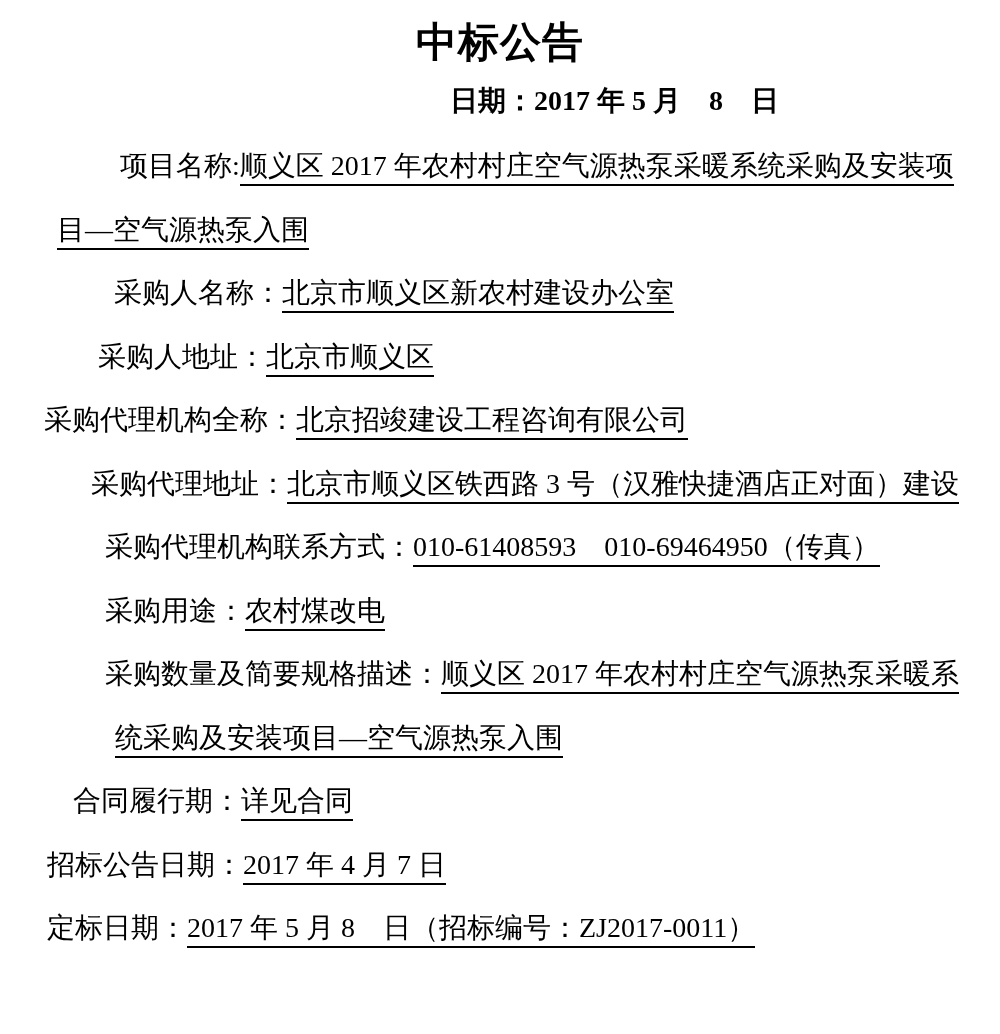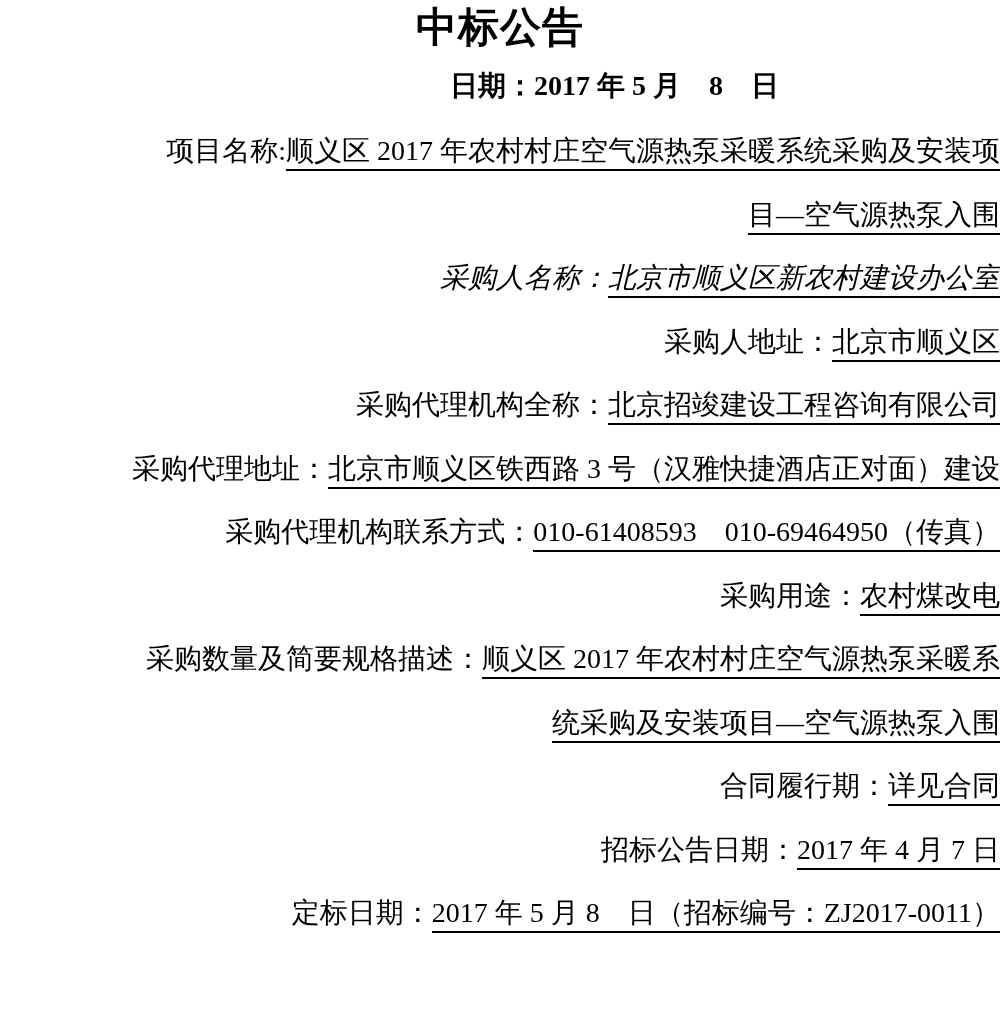--- a/index.html
+++ b/index.html
@@ -14,40 +14,39 @@
     overflow: hidden;
     font-family: "Liberation Serif", "DejaVu Serif", serif;
   }
   .page {
     width: 1000px;
     height: 1034px;
     position: relative;
   }
   .doc-title {
     margin: 0;
-    padding-top: 0;
+    padding-top: 15px;
     height: 54px;
     line-height: 54px;
     text-align: center;
     font-family: "DejaVu Sans", "Liberation Sans", sans-serif;
     font-weight: bold;
     font-size: 41px;
     letter-spacing: 1px;
   }
   .date-line {
     margin-top: 16px;
     padding-left: 450px;
     font-size: 28px;
     font-weight: bold;
     line-height: 32px;
     white-space: nowrap;
   }
   .doc-body {
     margin-top: 17px;
-    text-align: right;
   }
   .line {
     font-size: 28px;
     line-height: 63.5px;
     white-space: nowrap;
   }
   .seg {
     display: inline;
   }
   .u {
@@ -59,25 +58,25 @@
 <body>
 
 <div class="page">
   <h1 class="doc-title">中标公告</h1>
 
   <div class="date-line">日期：2017 年 5 月　8　日</div>
 
   <div class="doc-body">
       <div class="line" style="padding-left: 120px;"><span class="seg">项目名称:</span><span class="seg u">顺义区 2017 年农村村庄空气源热泵采暖系统采购及安装项</span></div>
       <div class="line" style="padding-left: 57px;"><span class="seg u">目—空气源热泵入围</span></div>
-      <div class="line" style="padding-left: 48px; font-style: italic;"><span class="seg">采购人名称：</span><span class="seg u">北京市顺义区新农村建设办公室</span></div>
-      <div class="line" style="padding-left: 115px;"><span class="seg">采购人地址：</span><span class="seg u">北京市顺义区</span></div>
+      <div class="line" style="padding-left: 114px;"><span class="seg">采购人名称：</span><span class="seg u">北京市顺义区新农村建设办公室</span></div>
+      <div class="line" style="padding-left: 79px; margin-left: 19px;"><span class="seg">采购人地址：</span><span class="seg u">北京市顺义区</span></div>
       <div class="line" style="padding-left: 44px;"><span class="seg">采购代理机构全称：</span><span class="seg u">北京招竣建设工程咨询有限公司</span></div>
       <div class="line" style="padding-left: 91px;"><span class="seg">采购代理地址：</span><span class="seg u">北京市顺义区铁西路 3 号（汉雅快捷酒店正对面）建设</span></div>
       <div class="line" style="padding-left: 105px;"><span class="seg">采购代理机构联系方式：</span><span class="seg u">010-61408593　010-69464950（传真）</span></div>
       <div class="line" style="padding-left: 105px;"><span class="seg">采购用途：</span><span class="seg u">农村煤改电</span></div>
       <div class="line" style="padding-left: 105px;"><span class="seg">采购数量及简要规格描述：</span><span class="seg u">顺义区 2017 年农村村庄空气源热泵采暖系</span></div>
       <div class="line" style="padding-left: 115px;"><span class="seg u">统采购及安装项目—空气源热泵入围</span></div>
-      <div class="line" style="padding-left: 102px;"><span class="seg">合同履行期：</span><span class="seg u">详见合同</span></div>
+      <div class="line" style="padding-left: 73px;"><span class="seg">合同履行期：</span><span class="seg u">详见合同</span></div>
       <div class="line" style="padding-left: 47px;"><span class="seg">招标公告日期：</span><span class="seg u">2017 年 4 月 7 日</span></div>
       <div class="line" style="padding-left: 47px;"><span class="seg">定标日期：</span><span class="seg u">2017 年 5 月 8　日（招标编号：ZJ2017-0011）</span></div>
     </div>
 </div>
 
 </body></html>

